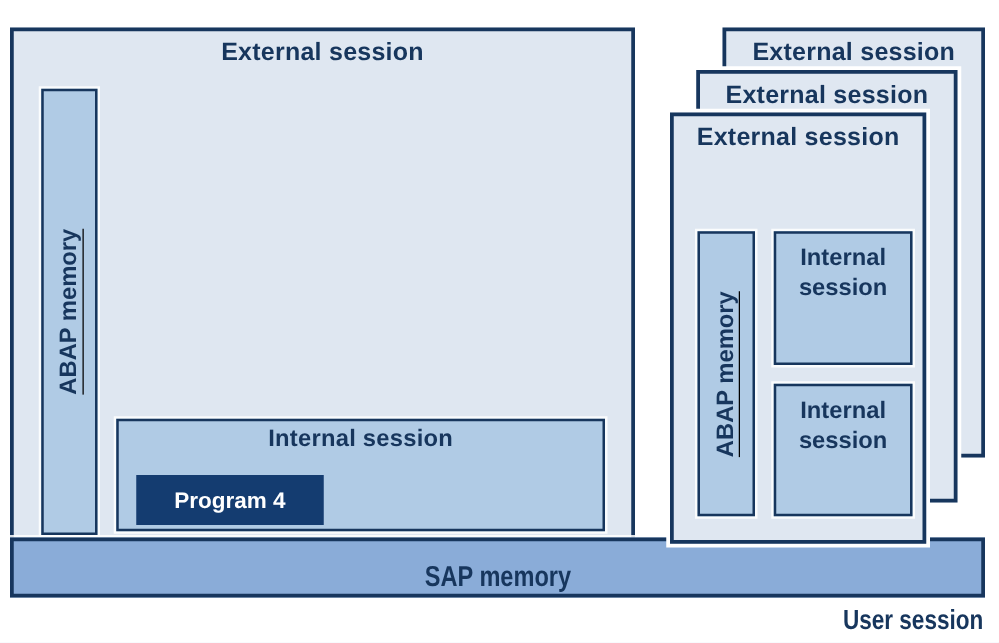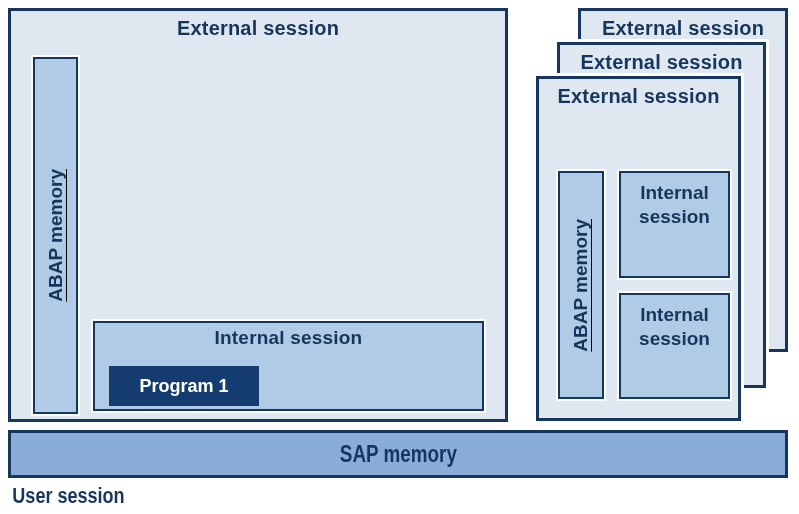--- a/index.html
+++ b/index.html
@@ -8,20 +8,21 @@
     width:799px;height:514px;
     background:#ffffff;
     font-family:"Liberation Sans", sans-serif;
     overflow:hidden;
   }
   .box{position:absolute;box-sizing:border-box;}
   .outer{
     background:var(--light-fill);
     border:3px solid var(--navy);
     box-shadow:0 0 0 3px #ffffff;
+    margin-top:14px;
   }
   .inner{
     background:var(--medium-fill);
     border:2px solid var(--navy);
     box-shadow:0 0 0 2px rgba(255,255,255,0.85);
     text-decoration:underline;
   }
   .title{
     position:absolute;left:0;right:0;top:6px;
     text-align:center;
@@ -53,52 +54,52 @@
     display:flex;align-items:center;justify-content:center;
   }
   #program-box .plabel{
     color:var(--program-text);
     font-weight:bold;font-size:18px;
   }
   #sap-bar{
     background:var(--bar-fill);
     border:3px solid var(--navy);
     box-shadow:0 0 0 2px rgba(255,255,255,0.85);
-    display:flex;align-items:center;justify-content:center;
+    display:flex;align-items:flex-end;justify-content:center;
   }
   .condensed{
     font-weight:bold;font-size:23px;
     color:var(--navy);
     transform:scaleX(0.82);
     white-space:nowrap;
   }
   #user-session-label{
     position:absolute;left:0;right:0;top:483px;
-    text-align:left;
+    text-align:right;
   }
   #user-session-label .condensed{
     display:inline-block;font-size:22px;
   }
 </style>
 </head>
 <body>
 
 <div id="canvas">
 
   <div class="box outer" style="left:8px;top:8px;width:500px;height:414px;">
     <div class="title">External session</div>
 
     <div class="box inner vbox" style="left:22px;top:46px;width:45px;height:357px;">
       <span class="vlabel">ABAP memory</span>
     </div>
 
     <div class="box inner" style="left:82px;top:310px;width:391px;height:90px;">
       <div class="title">Internal session</div>
       <div class="box" id="program-box" style="left:14px;top:43px;width:150px;height:40px;">
-        <span class="plabel">Program 1</span>
+        <span class="plabel">Program 4</span>
       </div>
     </div>
   </div>
 
   <div class="box outer" style="left:578px;top:8px;width:210px;height:344px;z-index:1;">
     <div class="title">External session</div>
   </div>
 
   <div class="box outer" style="left:557px;top:42px;width:209px;height:346px;z-index:2;">
     <div class="title">External session</div>

